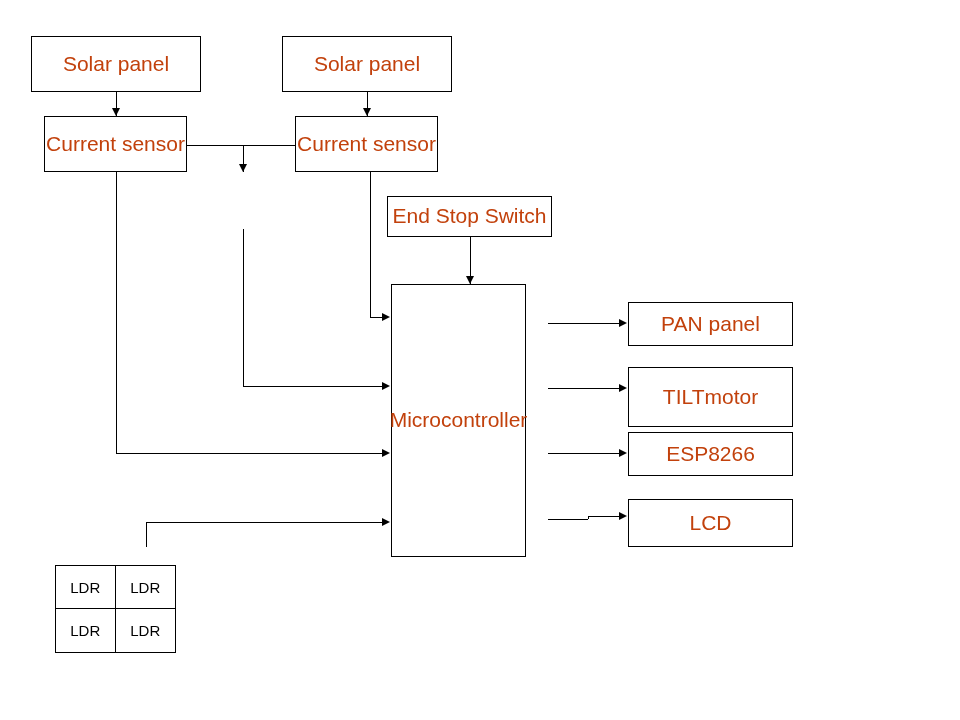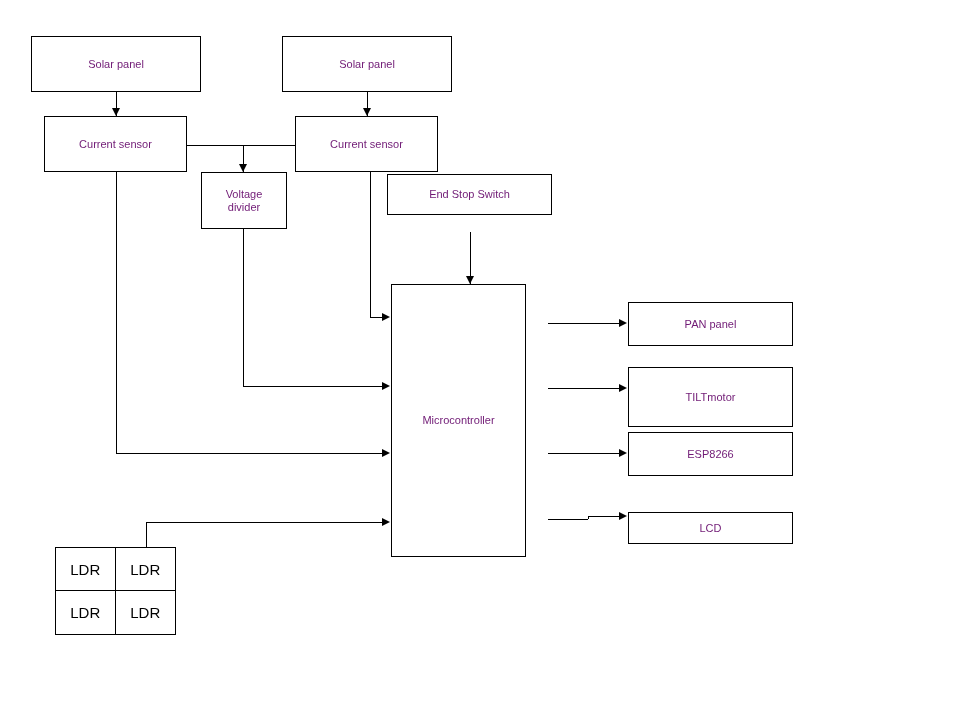--- a/index.html
+++ b/index.html
@@ -18,23 +18,23 @@
   }
   .node {
     position: absolute;
     box-sizing: border-box;
     border: 1.4px solid #000000;
     background: #ffffff;
     display: flex;
     align-items: center;
     justify-content: center;
     text-align: left;
-    color: #701a75;
+    color: #c2410c;
     font-family: "Liberation Sans", sans-serif;
-    font-size: 11px;
+    font-size: 21px;
     line-height: 1.18;
     z-index: 3;
   }
   .node.two-line { flex-direction: column; }
   .node-label { display: block; }
 
   
   .ldr-grid {
     position: absolute;
     box-sizing: border-box;
@@ -101,50 +101,46 @@
   </div>
 
   <div class="node" style="left:44px; top:116px; width:143px; height:56px;">
     <span class="node-label">Current sensor</span>
   </div>
 
   <div class="node" style="left:295px; top:116px; width:143px; height:56px;">
     <span class="node-label">Current sensor</span>
   </div>
 
-  <div class="node two-line" style="left:201px; top:172px; width:86px; height:57px;">
-    <span class="node-label">Voltage</span>
-    <span class="node-label">divider</span>
-  </div>
 
-  <div class="node" style="left:387px; top:174px; width:165px; height:41px;">
+  <div class="node" style="left:387px; top:196px; width:165px; height:41px;">
     <span class="node-label">End Stop Switch</span>
   </div>
 
   <div class="node" style="left:391px; top:284px; width:135px; height:273px;">
     <span class="node-label">Microcontroller</span>
   </div>
 
   <div class="node" style="left:628px; top:302px; width:165px; height:44px;">
     <span class="node-label">PAN panel</span>
   </div>
 
   <div class="node" style="left:628px; top:367px; width:165px; height:60px;">
     <span class="node-label">TILTmotor</span>
   </div>
 
   <div class="node" style="left:628px; top:432px; width:165px; height:44px;">
     <span class="node-label">ESP8266</span>
   </div>
 
-  <div class="node" style="left:628px; top:512px; width:165px; height:32px;">
+  <div class="node" style="left:628px; top:499px; width:165px; height:48px;">
     <span class="node-label">LCD</span>
   </div>
 
-  <div class="ldr-grid" style="left:55px; top:547px; width:121px; height:88px;">
+  <div class="ldr-grid" style="left:55px; top:565px; width:121px; height:88px;">
     <div class="ldr-cell">
       <span>LDR</span>
     </div>
     <div class="ldr-cell">
       <span>LDR</span>
     </div>
     <div class="ldr-cell">
       <span>LDR</span>
     </div>
     <div class="ldr-cell">

